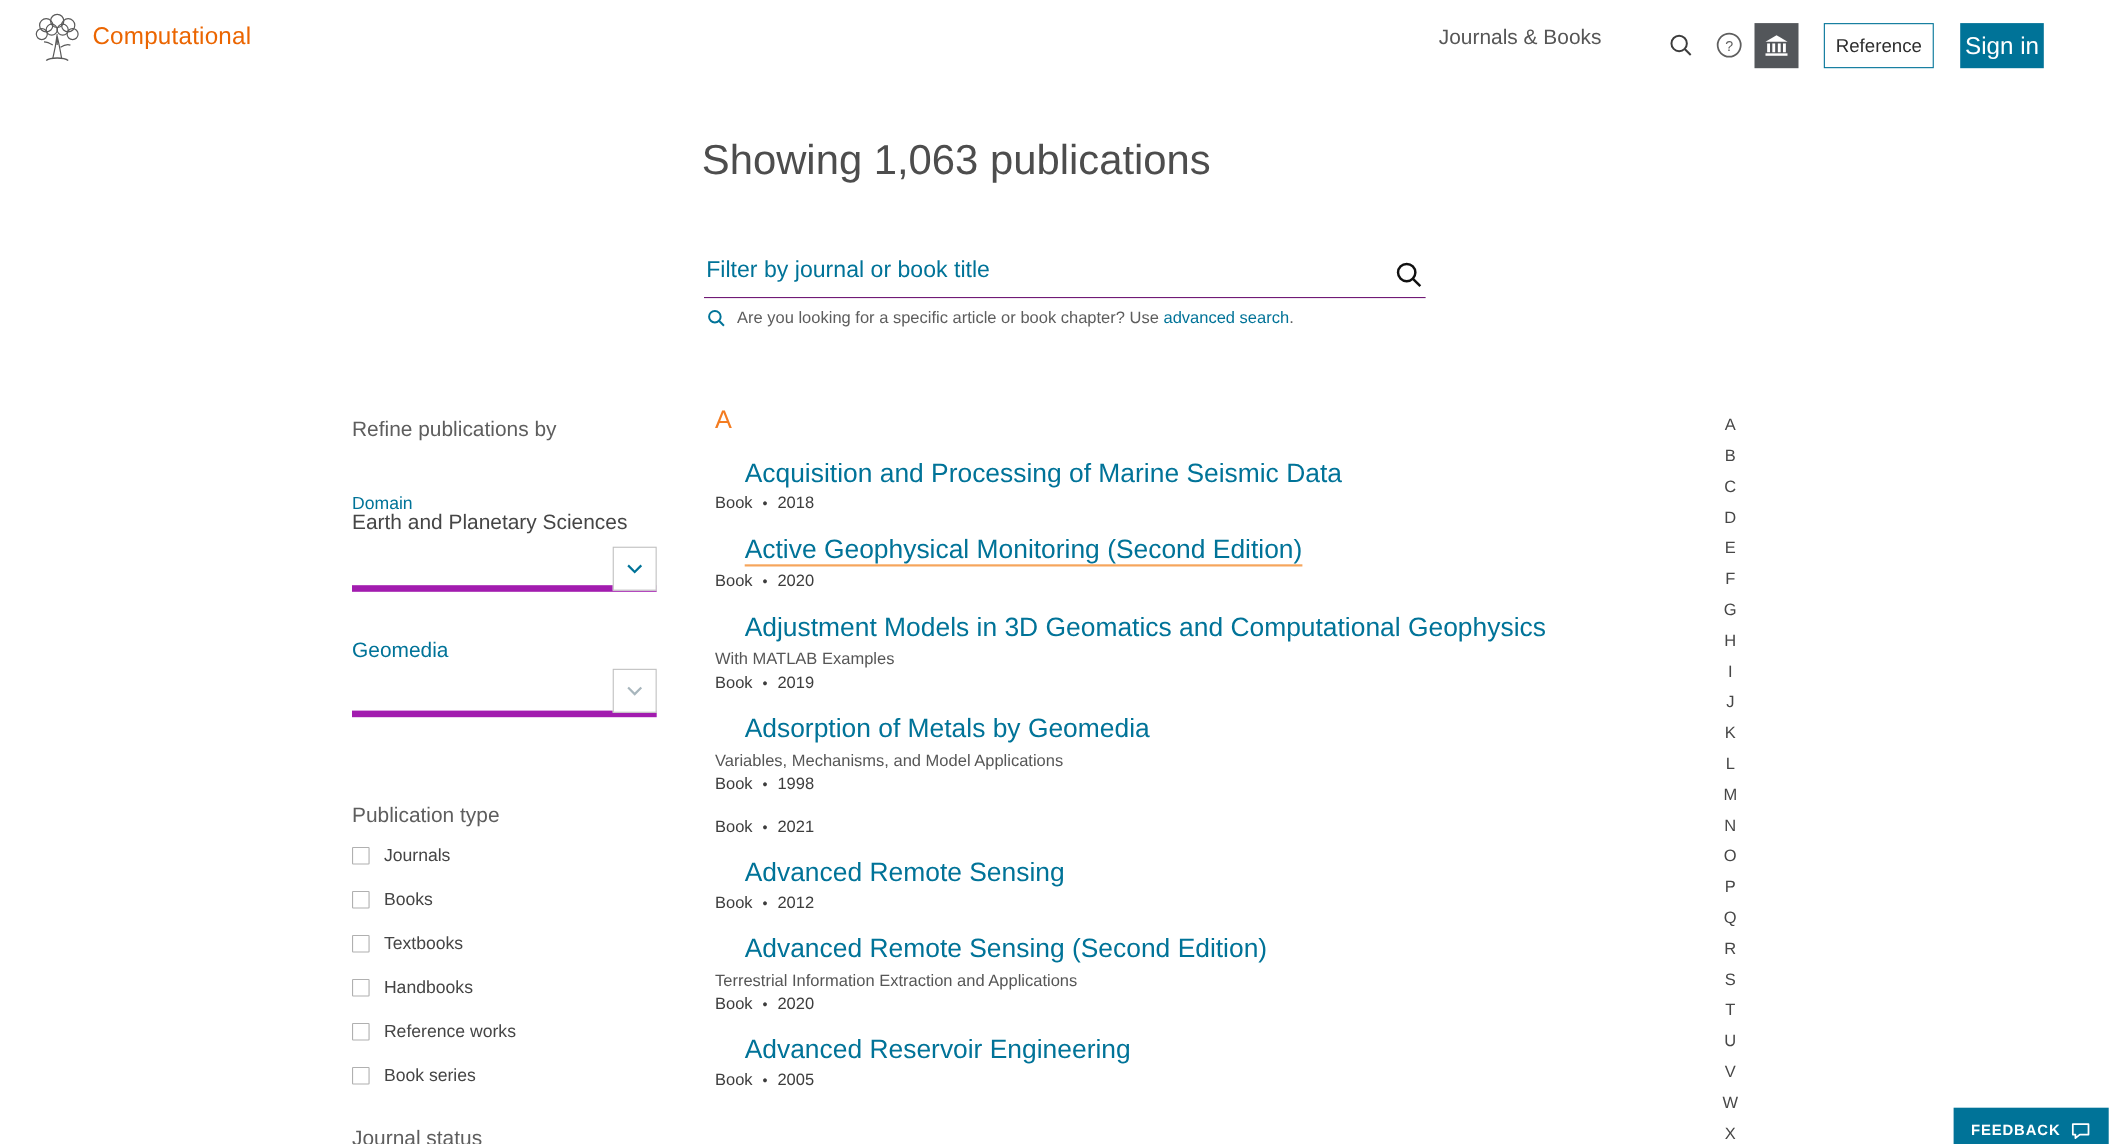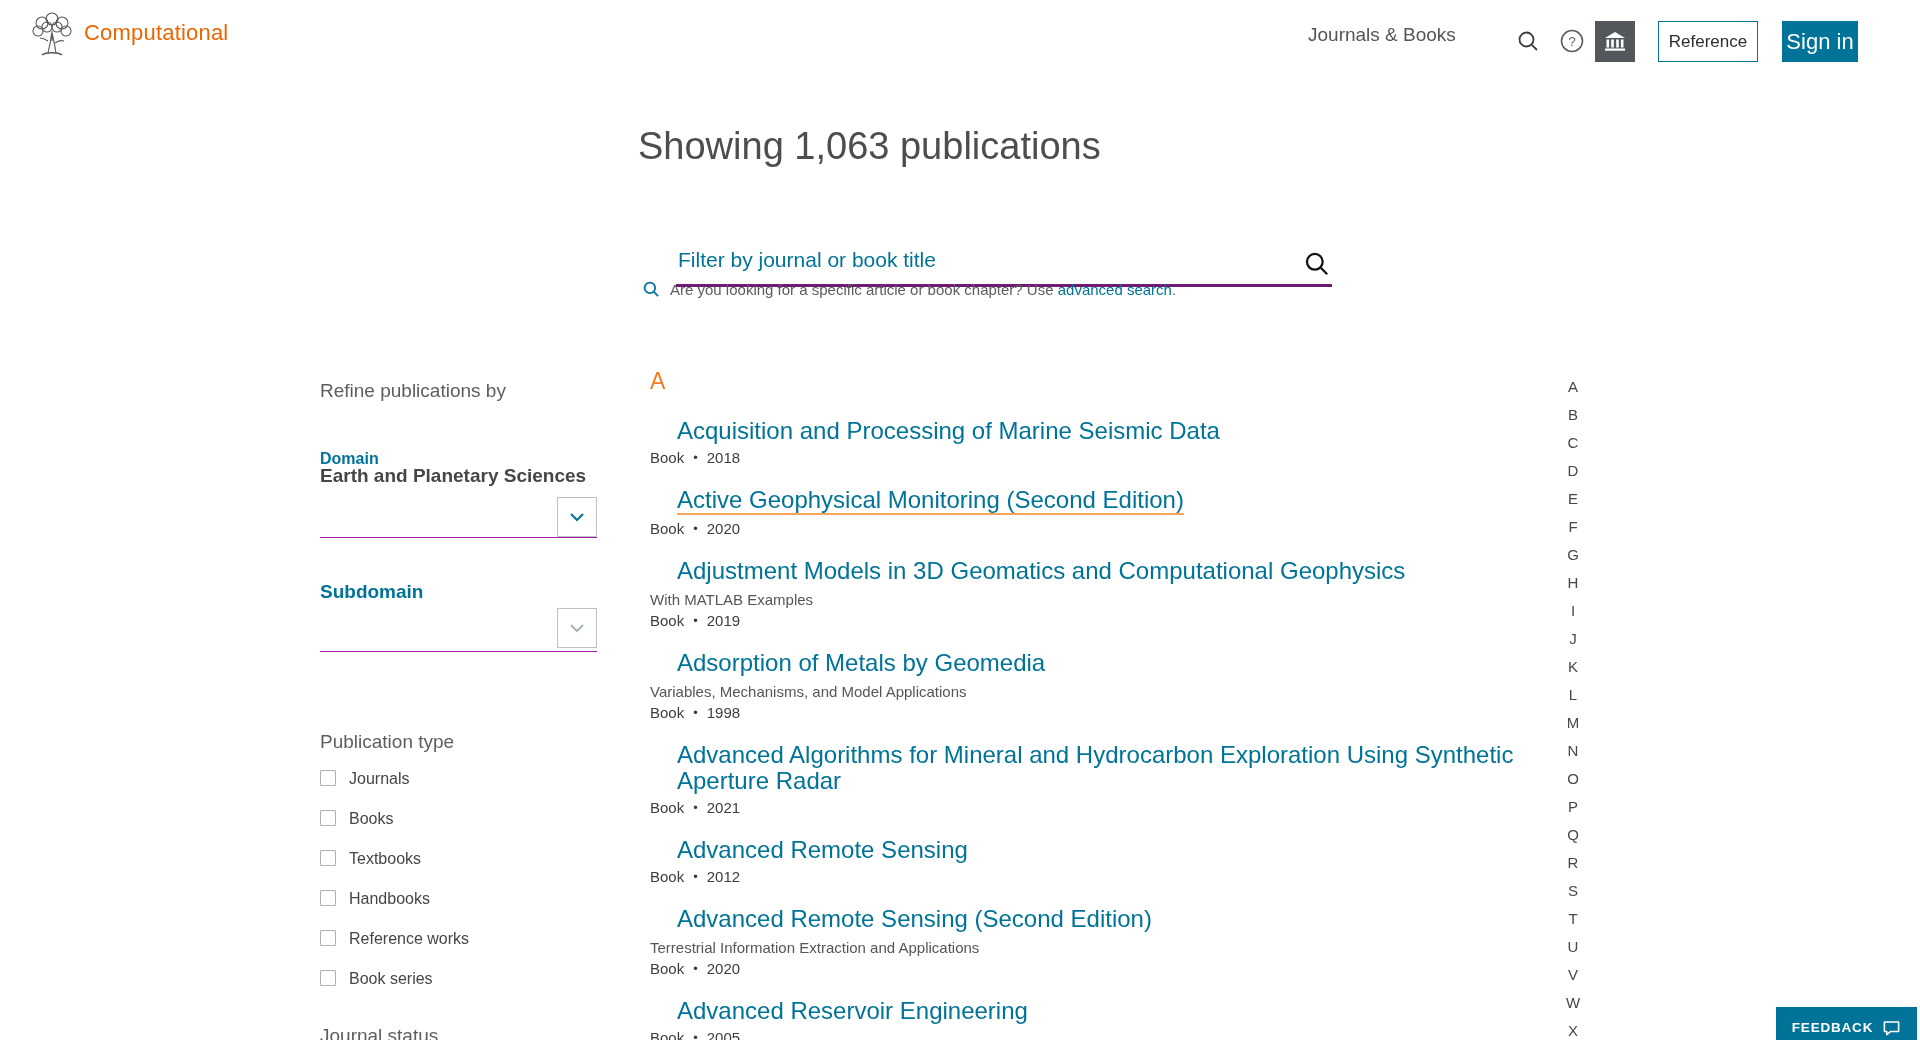--- a/index.html
+++ b/index.html
@@ -13,33 +13,33 @@
   .nav-link { position:absolute; left:1308px; top:24px; font-size:19px; color:#565656; cursor:pointer; }
   .hdr-icon-btn { position:absolute; width:32px; height:32px; top:25px; display:flex; align-items:center; justify-content:center; cursor:pointer; background:none; border:none; }
   .hdr-search { left:1512px; }
   .hdr-help { left:1556px; }
   .inst-tile { position:absolute; left:1595px; top:21px; width:40px; height:41px; background:#53565a; display:flex; align-items:center; justify-content:center; cursor:pointer; border:none; }
   .btn-register { position:absolute; left:1658px; top:21px; width:100px; height:41px; background:#fff; border:1.5px solid #007398; color:#2d2d2d; font-size:17px; font-family:inherit; cursor:pointer; }
   .btn-signin { position:absolute; left:1782px; top:21px; width:76px; height:41px; background:#007398; border:none; color:#ffffff; font-size:22px; font-family:inherit; cursor:pointer; }
 
   
   .page-heading { position:absolute; left:638px; top:125px; font-size:38px; font-weight:400; color:#4d4d4d; }
-  .filter-wrap { position:absolute; left:640px; top:244px; width:656px; border-bottom:3px solid #701a75;margin-left:36px; }
+  .filter-wrap { position:absolute; left:640px; top:230px; width:656px; border-bottom:1px solid #701a75; }
   .filter-input { width:100%; border:none; outline:none; font-family:inherit; font-size:21px; color:#007398; padding:4px 40px 12px 2px; background:transparent; }
   .filter-input::placeholder { color:#007398; opacity:1; }
   .filter-search-icon { position:absolute; right:2px; top:6px; cursor:pointer; }
   .hint-row { position:absolute; left:642px; top:280px; display:flex; align-items:center; gap:10px; width:760px; }
   .hint-text { font-size:15px; color:#5d5d5d; }
   .hint-link { color:#007398; cursor:pointer; text-decoration:none; }
 
   
   .sidebar { position:absolute; left:320px; top:380px; width:277px; }
   .side-title { font-size:19px; color:#5e5e5e; }
   .refine-title { margin-bottom:31px; }
-  .field-group { position:relative; border-bottom:1px solid #a21caf;font-weight:bold; }
+  .field-group { position:relative; border-bottom:6px solid #a21caf; }
   .domain-group { height:87px; }
   .domain-label { font-size:16px; color:#007398; line-height:15px; margin-top:49px; cursor:pointer; }
   .domain-value { font-size:19px; color:#464646; line-height:19px; }
   .subdomain-group { height:70px; margin-bottom:0; }
   .subdomain-label { font-size:19px; color:#007398; line-height:20px; margin-top:44px; cursor:pointer; }
   .select-box { position:absolute; right:0; width:40px; height:40px; background:#fff; border:1px solid #c0c0c0; display:flex; align-items:center; justify-content:center; cursor:pointer; }
   .domain-box { top:46px; }
   .subdomain-box { top:26px; }
   .pubtype-title { margin-top:79px; margin-bottom:17px; }
   .check-row { display:flex; align-items:flex-start; gap:13px; height:20px; margin-bottom:20px; cursor:pointer; }
@@ -140,21 +140,21 @@
     <div class="domain-label">Domain</div>
     <div class="domain-value">Earth and Planetary Sciences</div>
     <div class="select-box domain-box">
       <svg width="20" height="20" viewBox="0 0 20 20" fill="none" stroke="#007398" stroke-width="2">
           <path d="M4 7 L10 13 L16 7"></path>
         </svg>
     </div>
   </div>
 
   <div class="field-group subdomain-group">
-    <div class="subdomain-label">Subdomain</div>
+    <div class="subdomain-label">Geomedia</div>
     <div class="select-box subdomain-box">
       <svg width="20" height="20" viewBox="0 0 20 20" fill="none" stroke="#a8b6bd" stroke-width="2">
           <path d="M4 7 L10 13 L16 7"></path>
         </svg>
     </div>
   </div>
 
   <div class="side-title pubtype-title">Publication type</div>
   <div id="pubtype-list">
       <div class="check-row">
@@ -218,21 +218,20 @@
       <div class="pub-item">
         <div class="pub-title-row"><a class="pub-title">Adsorption of Metals by Geomedia</a></div>
         <div class="pub-sub">Variables, Mechanisms, and Model Applications</div>
         <div class="pub-meta">
           <span>Book</span>
           <span class="dot">•</span>
           <span>1998</span>
         </div>
       </div>
       <div class="pub-item">
-        <div class="pub-title-row"><a class="pub-title">Advanced Algorithms for Mineral and Hydrocarbon Exploration Using Synthetic Aperture Radar</a></div>
         <div class="pub-meta">
           <span>Book</span>
           <span class="dot">•</span>
           <span>2021</span>
         </div>
       </div>
       <div class="pub-item">
         <div class="pub-title-row"><a class="pub-title">Advanced Remote Sensing</a></div>
         <div class="pub-meta">
           <span>Book</span>

